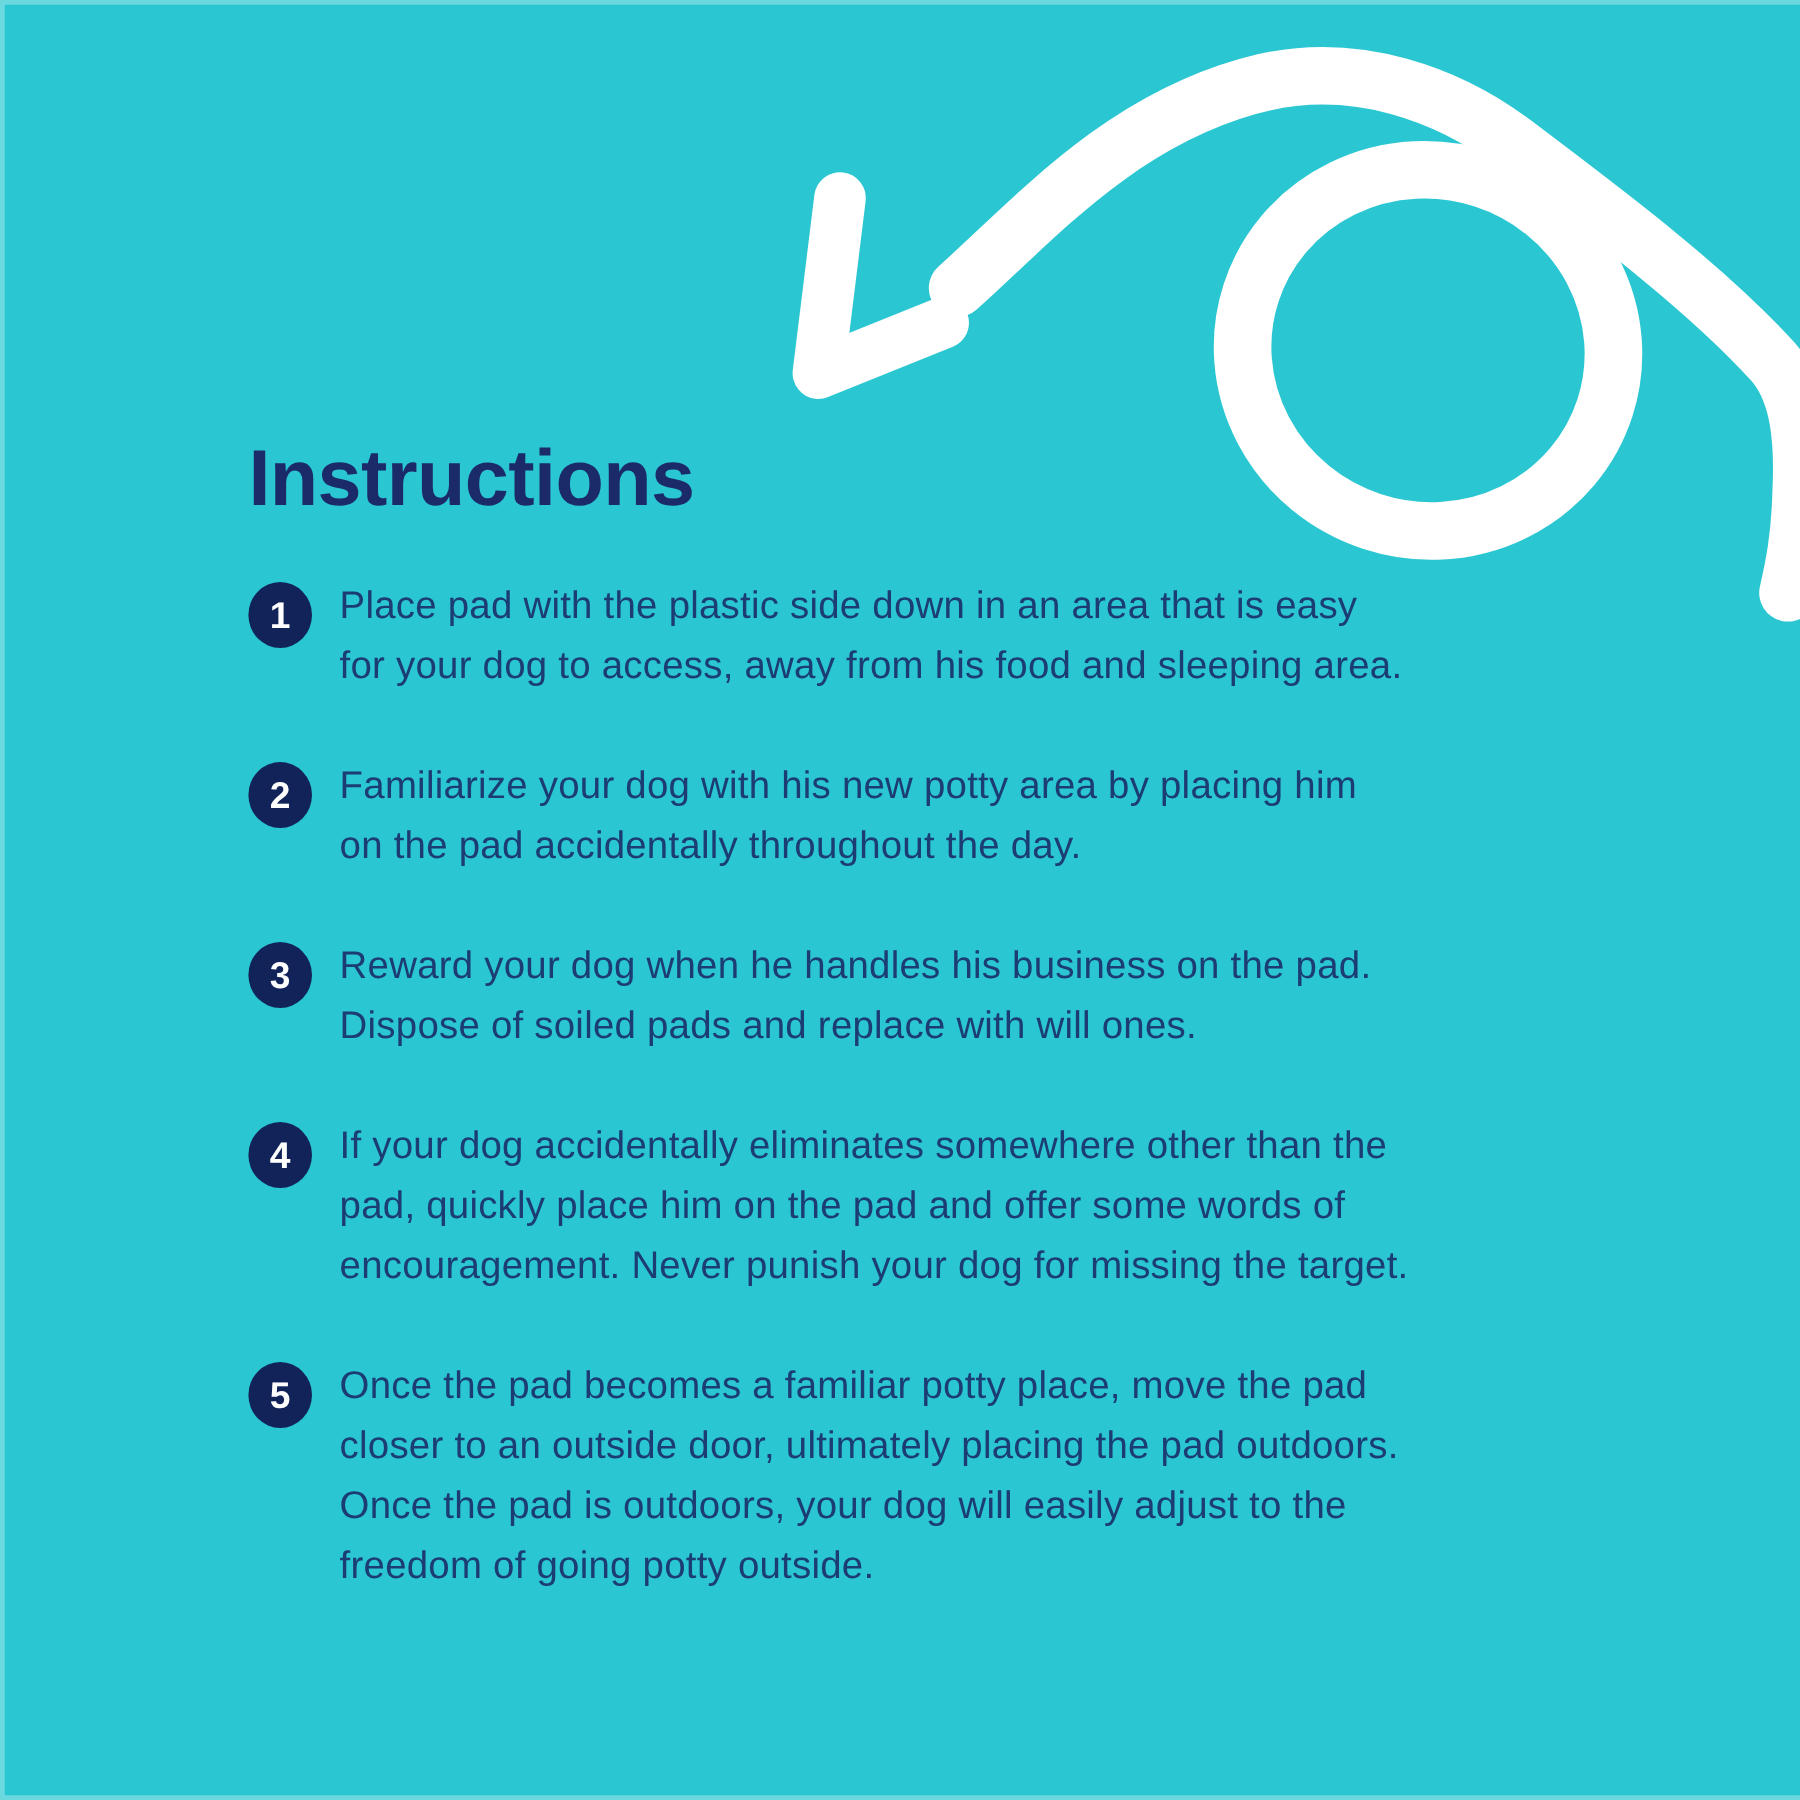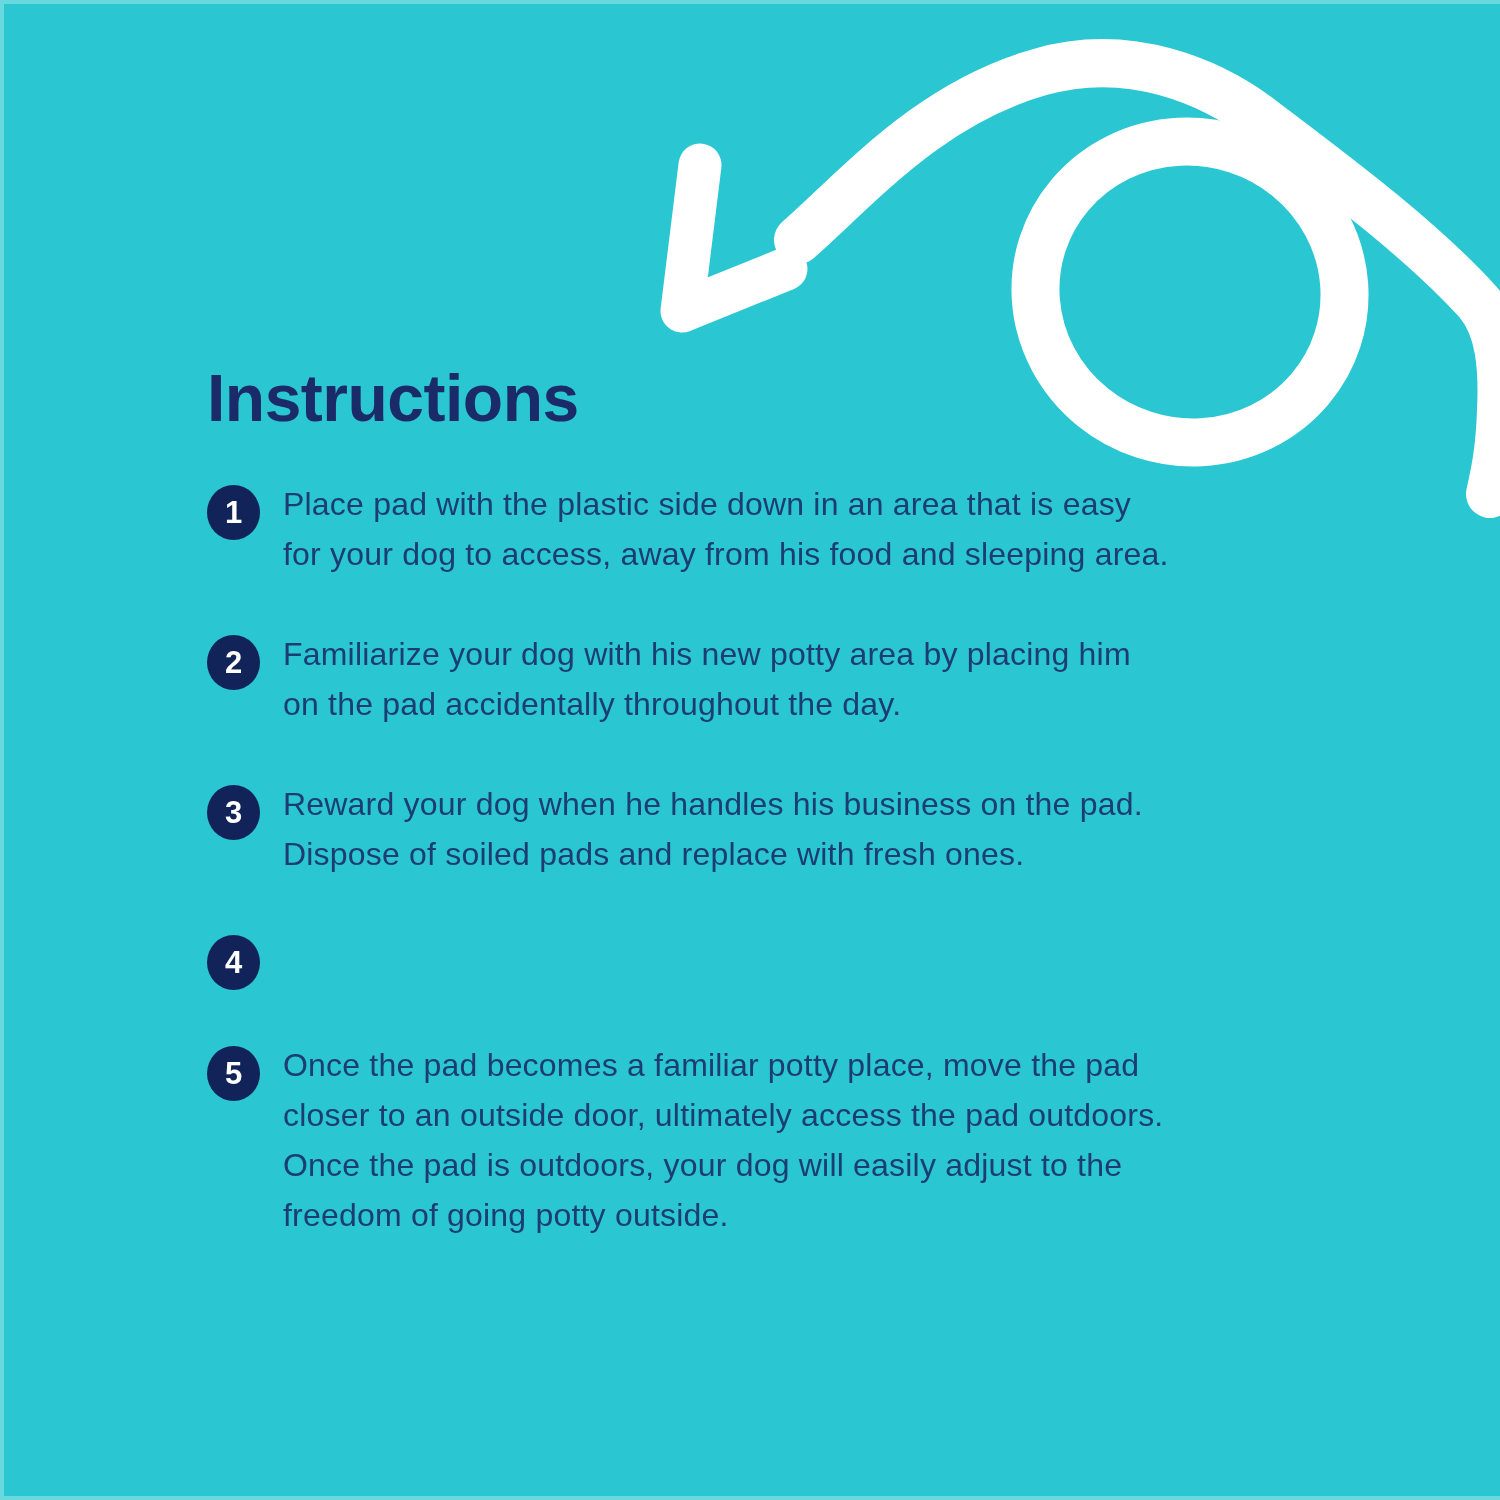--- a/index.html
+++ b/index.html
@@ -106,31 +106,34 @@
           <span>2</span>
         </span>
       <p class="step-text">Familiarize your dog with his new potty area by placing him
 on the pad accidentally throughout the day.</p>
     </li>
     <li class="step">
       <span class="badge">
           <span>3</span>
         </span>
       <p class="step-text">Reward your dog when he handles his business on the pad.
-Dispose of soiled pads and replace with fresh ones.</p>
+Dispose of soiled pads and replace with will ones.</p>
     </li>
     <li class="step">
       <span class="badge">
           <span>4</span>
         </span>
+      <p class="step-text">If your dog accidentally eliminates somewhere other than the
+pad, quickly place him on the pad and offer some words of
+encouragement. Never punish your dog for missing the target.</p>
     </li>
     <li class="step">
       <span class="badge">
           <span>5</span>
         </span>
       <p class="step-text">Once the pad becomes a familiar potty place, move the pad
-closer to an outside door, ultimately access the pad outdoors.
+closer to an outside door, ultimately placing the pad outdoors.
 Once the pad is outdoors, your dog will easily adjust to the
 freedom of going potty outside.</p>
     </li>
   </ol>
 
 </div>
 
 </body></html>

